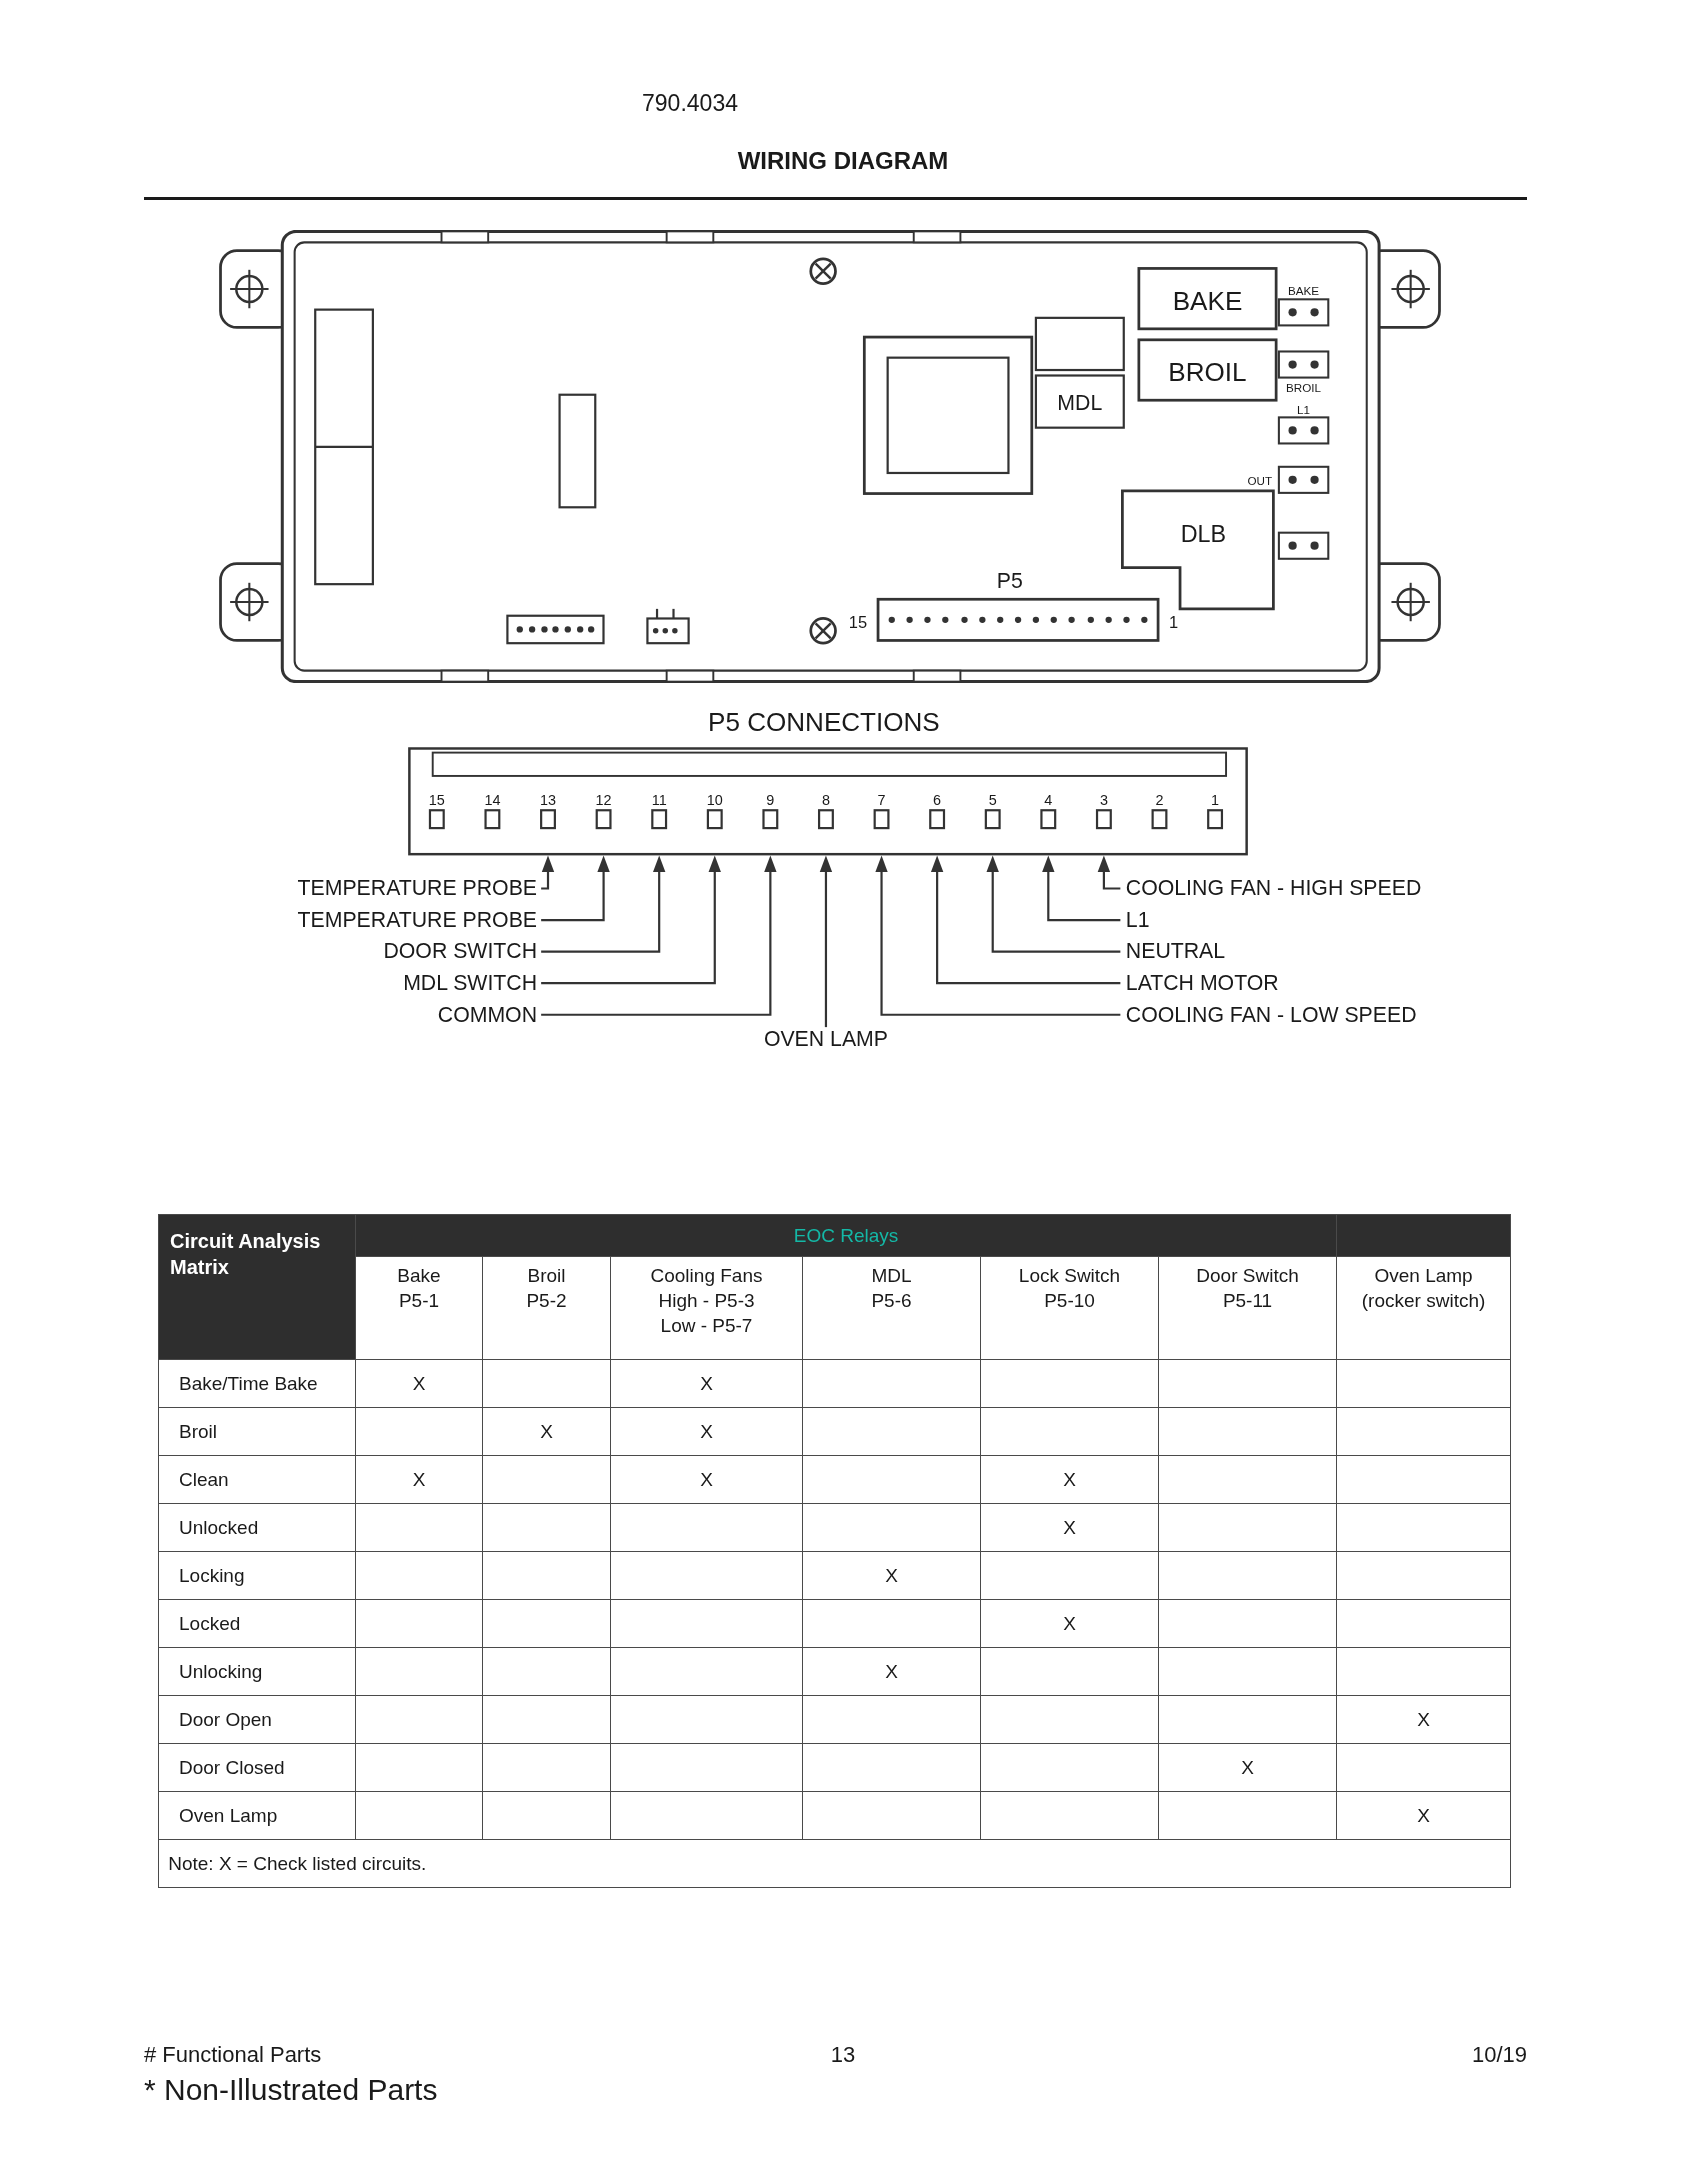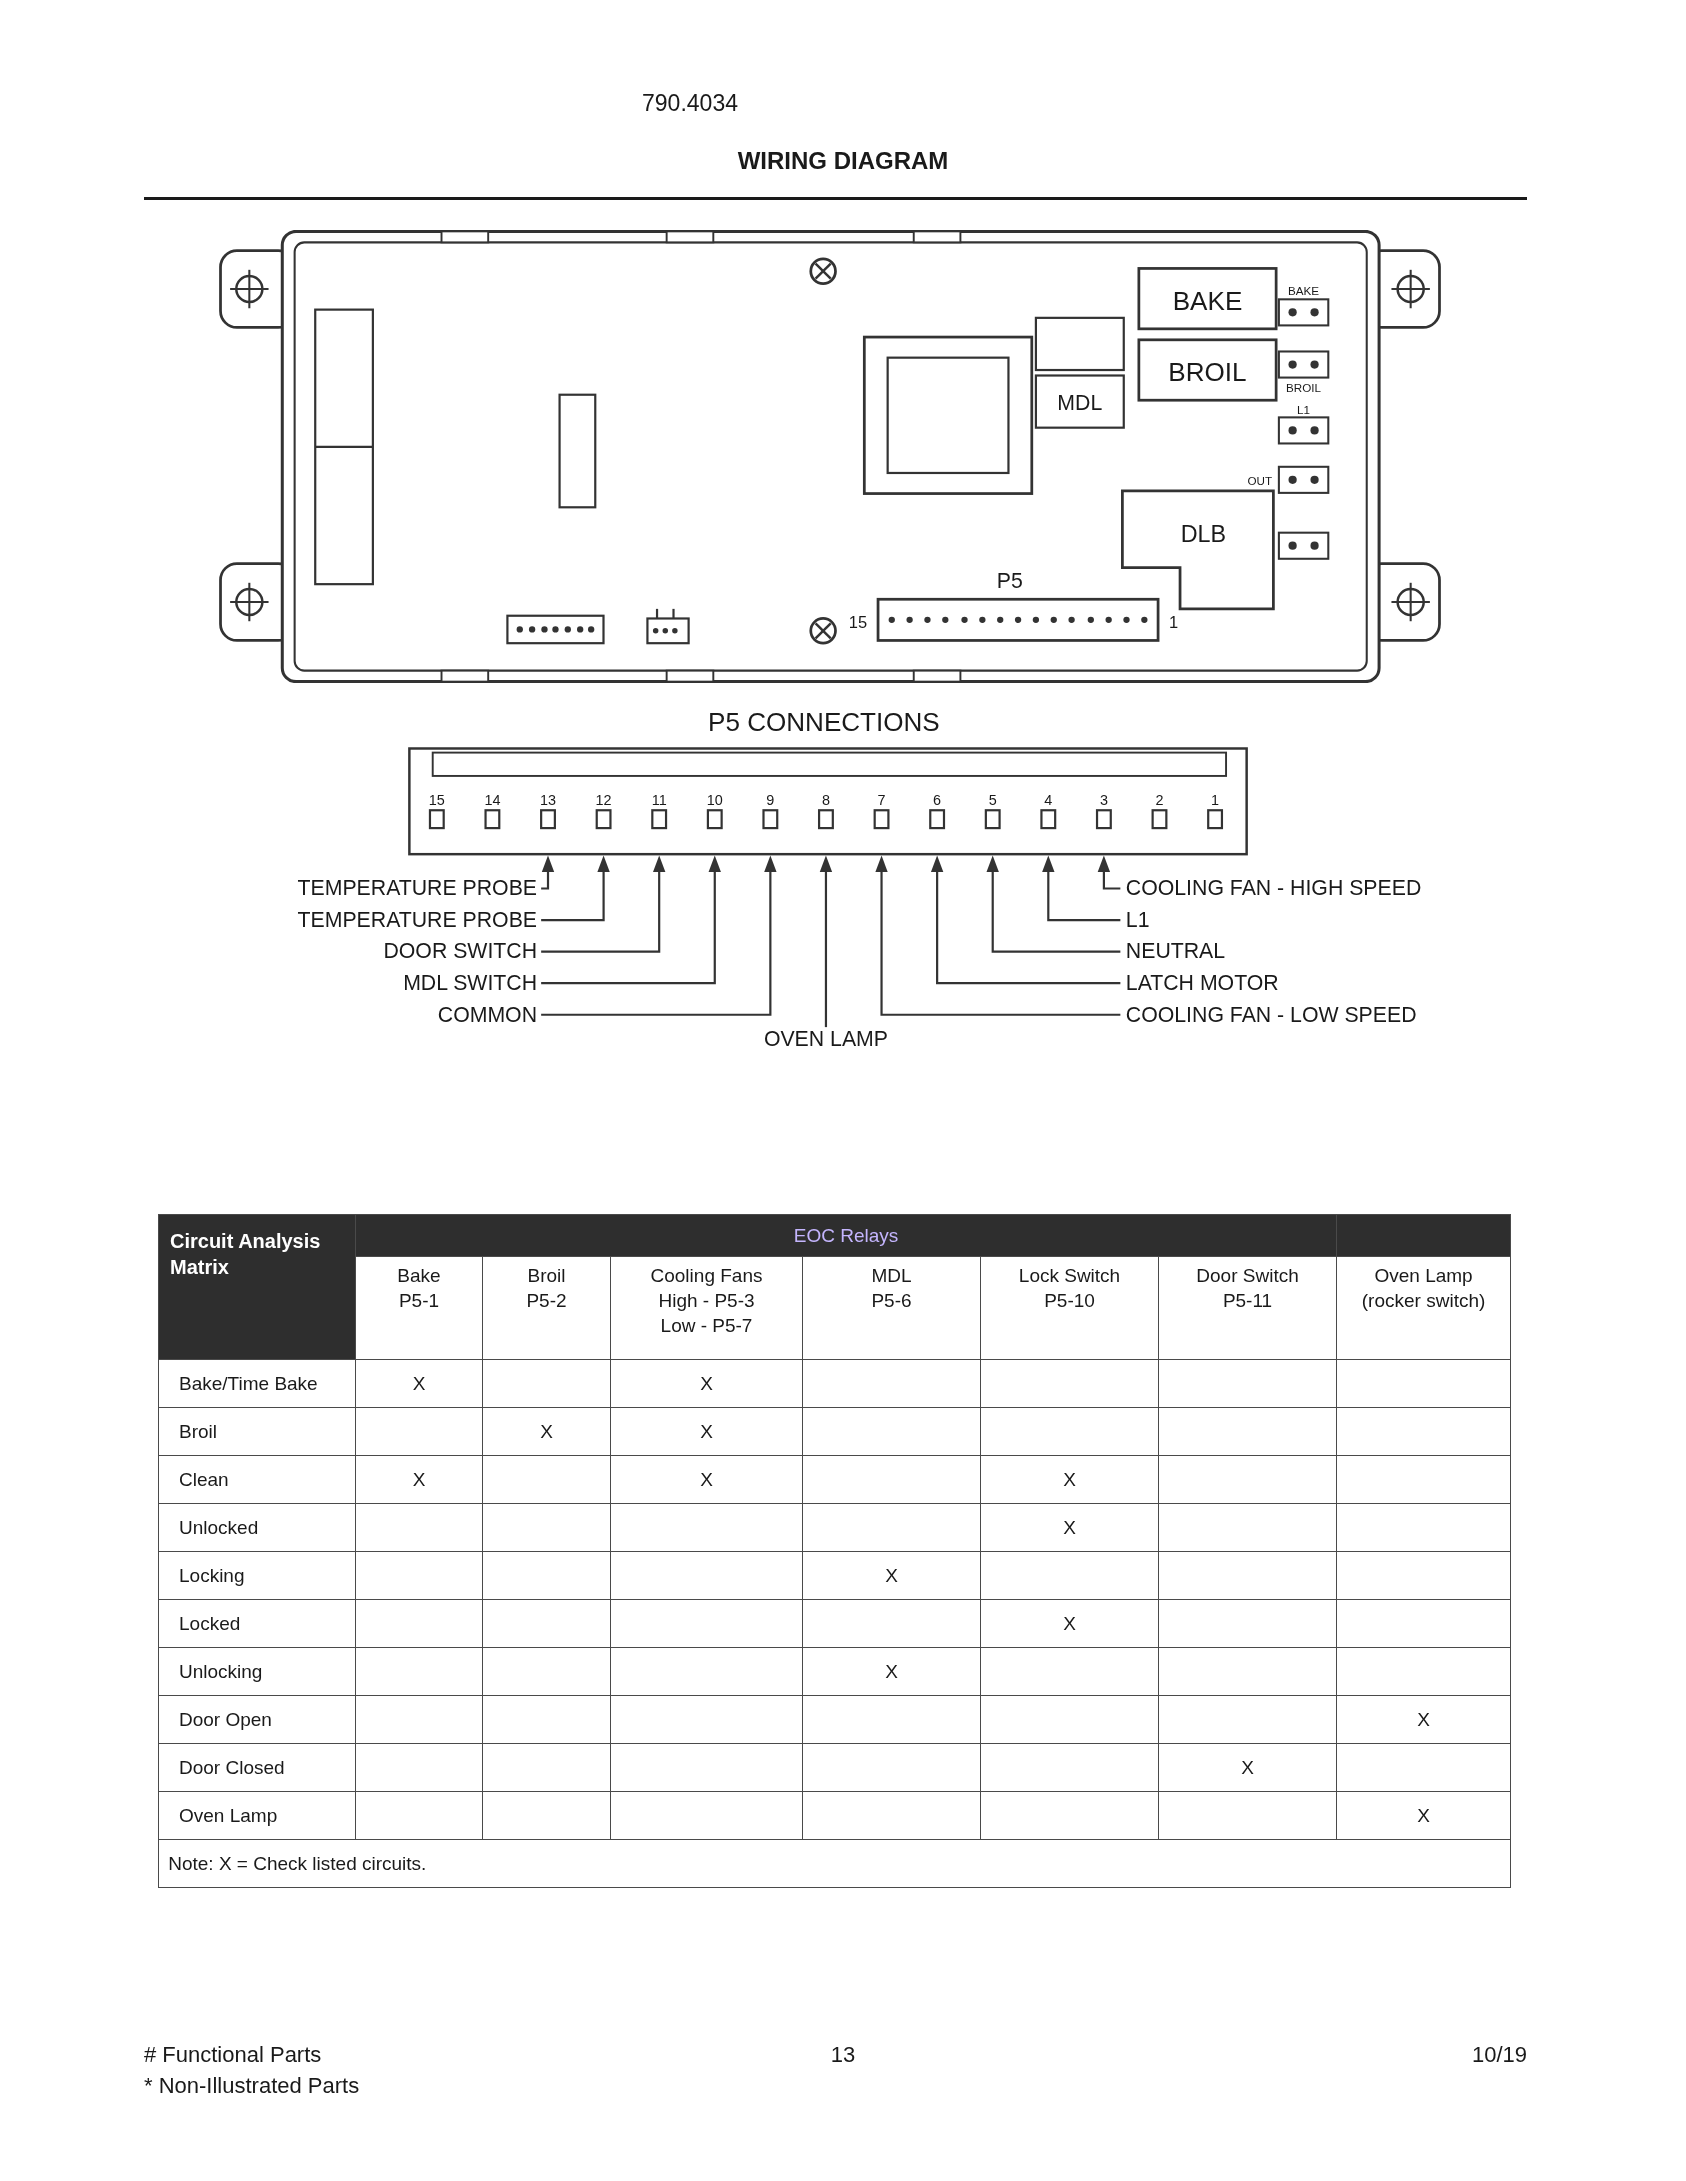--- a/index.html
+++ b/index.html
@@ -8,21 +8,21 @@
     width:1686px; height:2182px; position:relative;
     font-family:"Liberation Sans", sans-serif; color:#1a1a1a;
   }
   .abs { position:absolute; }
 
   
   .doc-number { top:90px; left:0; width:1380px; text-align:center; font-size:23px; }
   .page-title { top:147px; left:0; width:1686px; text-align:center; font-size:24px; font-weight:bold; }
   .rule { top:197px; left:144px; width:1383px; height:2.8px; background:#1a1a1a; }
   .footer-left1 { top:2042px; left:144px; font-size:22px; }
-  .footer-left2 { top:2073px; left:144px; font-size:22px; }
+  .footer-left2 { top:2073px; left:144px; font-size:30px; }
   .footer-page  { top:2042px; left:0; width:1686px; text-align:center; font-size:22px; }
   .footer-date  { top:2042px; right:159px; font-size:22px; }
 
   
   svg text { font-family:"Liberation Sans", sans-serif; fill:#1a1a1a; }
   .mid { text-anchor:middle; }
   .end { text-anchor:end; }
   .t8  { font-size:8.5px; }
   .t10 { font-size:10.5px; }
   .t12 { font-size:12px; }
@@ -36,21 +36,21 @@
     border-collapse:collapse; table-layout:fixed;
     font-size:19px; border:1.8px solid #2e2e2e;
   }
   .matrix th, .matrix td { border:1.8px solid #4a4a4a; }
   .corner {
     background:#2e2e2e; color:#fff; text-align:left; vertical-align:top;
     padding:13px 11px 0 11px; font-size:20px; font-weight:bold; line-height:1.3;
     border:1.8px solid #2e2e2e; border-right:1.8px solid #fff; border-bottom:1.8px solid #4a4a4a;
   }
   .group {
-    background:#2e2e2e; color:#c4b5fd; font-weight:normal; height:42px; text-align:center;
+    background:#2e2e2e; color:#14b8a6; font-weight:normal; height:42px; text-align:center;
     border:1.8px solid #2e2e2e; border-bottom:1.8px solid #fff; border-left:1.8px solid #fff;
   }
   .group-end {
     background:#2e2e2e;
     border:1.8px solid #2e2e2e; border-left:1.8px solid #fff; border-bottom:1.8px solid #fff;
   }
   .colheads th {
     font-weight:normal; vertical-align:top; padding-top:7.3px;
     height:103px; line-height:1.3; text-align:center; background:#fff;
   }

